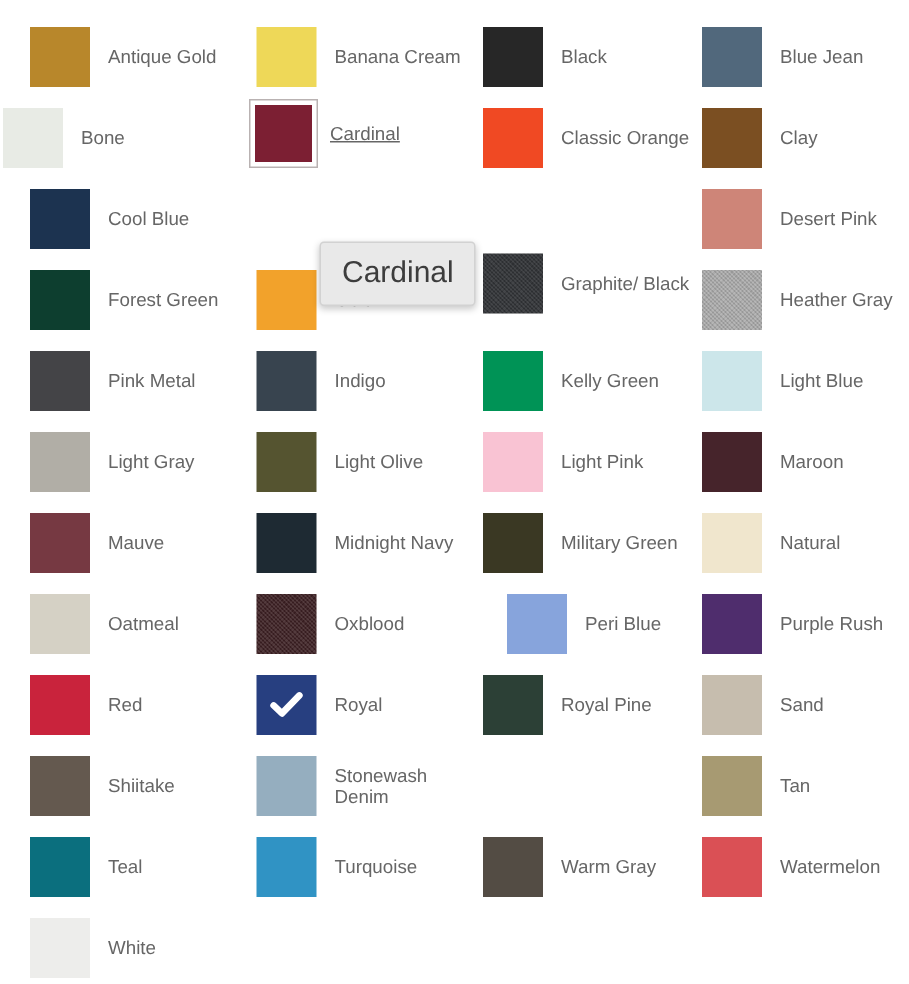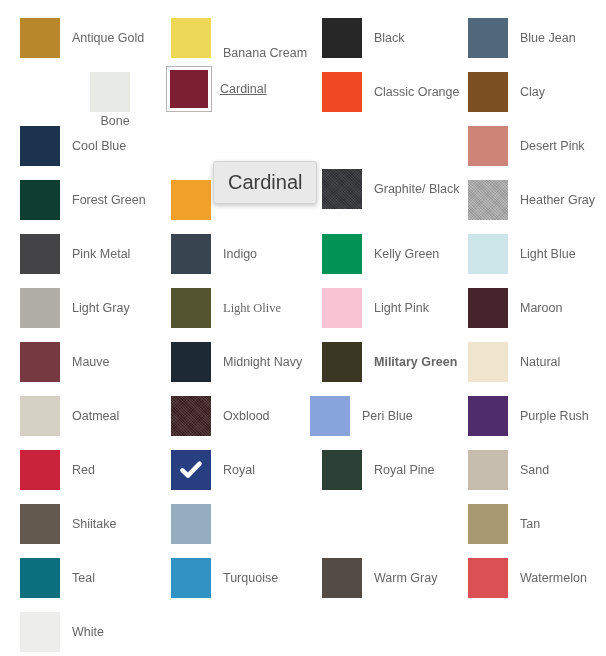--- a/index.html
+++ b/index.html
@@ -116,39 +116,39 @@
 </head>
 <body>
 
 <div id="swatch-grid">
     <div class="swatch-cell" style="left: 18px; top: 16px;">
       <div class="swatch-chip-wrap">
         <div class="swatch-chip" style="background: rgb(184, 135, 43);"></div>
       </div>
       <span class="swatch-label">Antique Gold</span>
     </div>
-    <div class="swatch-cell" style="left: 169px; top: 16px; align-items: flex-end;">
+    <div class="swatch-cell" style="left: 169px; top: 16px;">
       <div class="swatch-chip-wrap">
         <div class="swatch-chip" style="background: rgb(238, 216, 88);"></div>
       </div>
       <span class="swatch-label">Banana Cream</span>
     </div>
     <div class="swatch-cell" style="left: 320px; top: 16px;">
       <div class="swatch-chip-wrap">
         <div class="swatch-chip" style="background: rgb(39, 39, 39);"></div>
       </div>
       <span class="swatch-label">Black</span>
     </div>
     <div class="swatch-cell" style="left: 466px; top: 16px;">
       <div class="swatch-chip-wrap">
         <div class="swatch-chip" style="background: rgb(81, 104, 124);"></div>
       </div>
       <span class="swatch-label">Blue Jean</span>
     </div>
-    <div class="swatch-cell" style="left: 36px; top: 70px; flex-direction: column;">
+    <div class="swatch-cell" style="left: 0; top: 70px;">
       <div class="swatch-chip-wrap">
         <div class="swatch-chip" style="background: rgb(232, 235, 229);"></div>
       </div>
       <span class="swatch-label">Bone</span>
     </div>
     <div class="swatch-cell is-focused" style="left: 166px; top: 67px;">
       <div class="swatch-chip-wrap">
         <div class="swatch-chip" style="background: rgb(124, 31, 51);"></div>
       </div>
       <span class="swatch-label">Cardinal</span>
@@ -224,21 +224,21 @@
         <div class="swatch-chip" style="background: rgb(204, 230, 234);"></div>
       </div>
       <span class="swatch-label">Light Blue</span>
     </div>
     <div class="swatch-cell" style="left: 18px; top: 286px;">
       <div class="swatch-chip-wrap">
         <div class="swatch-chip" style="background: rgb(177, 174, 166);"></div>
       </div>
       <span class="swatch-label">Light Gray</span>
     </div>
-    <div class="swatch-cell" style="left: 169px; top: 286px; font-family: Liberation Serif, serif;">
+    <div class="swatch-cell" style="left: 169px; top: 286px;">
       <div class="swatch-chip-wrap">
         <div class="swatch-chip" style="background: rgb(85, 84, 48);"></div>
       </div>
       <span class="swatch-label">Light Olive</span>
     </div>
     <div class="swatch-cell" style="left: 320px; top: 286px;">
       <div class="swatch-chip-wrap">
         <div class="swatch-chip" style="background: rgb(249, 195, 211);"></div>
       </div>
       <span class="swatch-label">Light Pink</span>
@@ -254,21 +254,21 @@
         <div class="swatch-chip" style="background: rgb(118, 57, 66);"></div>
       </div>
       <span class="swatch-label">Mauve</span>
     </div>
     <div class="swatch-cell" style="left: 169px; top: 340px;">
       <div class="swatch-chip-wrap">
         <div class="swatch-chip" style="background: rgb(30, 42, 51);"></div>
       </div>
       <span class="swatch-label">Midnight Navy</span>
     </div>
-    <div class="swatch-cell" style="left: 320px; top: 340px; font-weight: bold;">
+    <div class="swatch-cell" style="left: 320px; top: 340px;">
       <div class="swatch-chip-wrap">
         <div class="swatch-chip" style="background: rgb(58, 56, 35);"></div>
       </div>
       <span class="swatch-label">Military Green</span>
     </div>
     <div class="swatch-cell" style="left: 466px; top: 340px;">
       <div class="swatch-chip-wrap">
         <div class="swatch-chip" style="background: rgb(240, 230, 205);"></div>
       </div>
       <span class="swatch-label">Natural</span>
@@ -278,21 +278,21 @@
         <div class="swatch-chip" style="background: rgb(213, 209, 197);"></div>
       </div>
       <span class="swatch-label">Oatmeal</span>
     </div>
     <div class="swatch-cell" style="left: 169px; top: 394px;">
       <div class="swatch-chip-wrap">
         <div class="swatch-chip tex-oxblood" style="background: rgb(60, 32, 35);"></div>
       </div>
       <span class="swatch-label">Oxblood</span>
     </div>
-    <div class="swatch-cell" style="left: 308px; top: 394px; text-align: center;">
+    <div class="swatch-cell" style="left: 336px; top: 394px; text-align: center;">
       <div class="swatch-chip-wrap">
         <div class="swatch-chip" style="background: rgb(135, 164, 220);"></div>
       </div>
       <span class="swatch-label">Peri Blue</span>
     </div>
     <div class="swatch-cell" style="left: 466px; top: 394px;">
       <div class="swatch-chip-wrap">
         <div class="swatch-chip" style="background: rgb(79, 45, 109);"></div>
       </div>
       <span class="swatch-label">Purple Rush</span>
@@ -328,20 +328,22 @@
     <div class="swatch-cell" style="left: 18px; top: 502px;">
       <div class="swatch-chip-wrap">
         <div class="swatch-chip" style="background: rgb(100, 89, 79);"></div>
       </div>
       <span class="swatch-label">Shiitake</span>
     </div>
     <div class="swatch-cell" style="left: 169px; top: 502px;">
       <div class="swatch-chip-wrap">
         <div class="swatch-chip" style="background: rgb(149, 174, 191);"></div>
       </div>
+      <span class="swatch-label">Stonewash
+Denim</span>
     </div>
     <div class="swatch-cell" style="left: 466px; top: 502px;">
       <div class="swatch-chip-wrap">
         <div class="swatch-chip" style="background: rgb(167, 154, 114);"></div>
       </div>
       <span class="swatch-label">Tan</span>
     </div>
     <div class="swatch-cell" style="left: 18px; top: 556px; text-align: right;">
       <div class="swatch-chip-wrap">
         <div class="swatch-chip" style="background: rgb(11, 111, 126);"></div>

